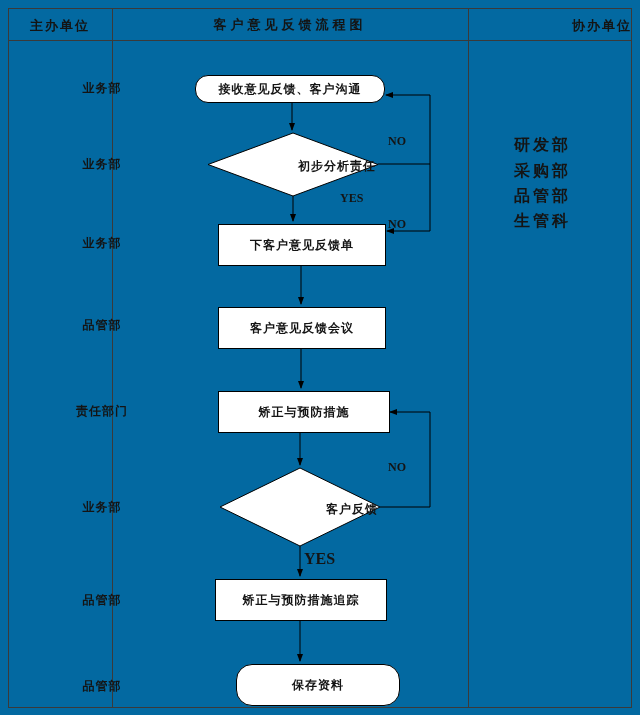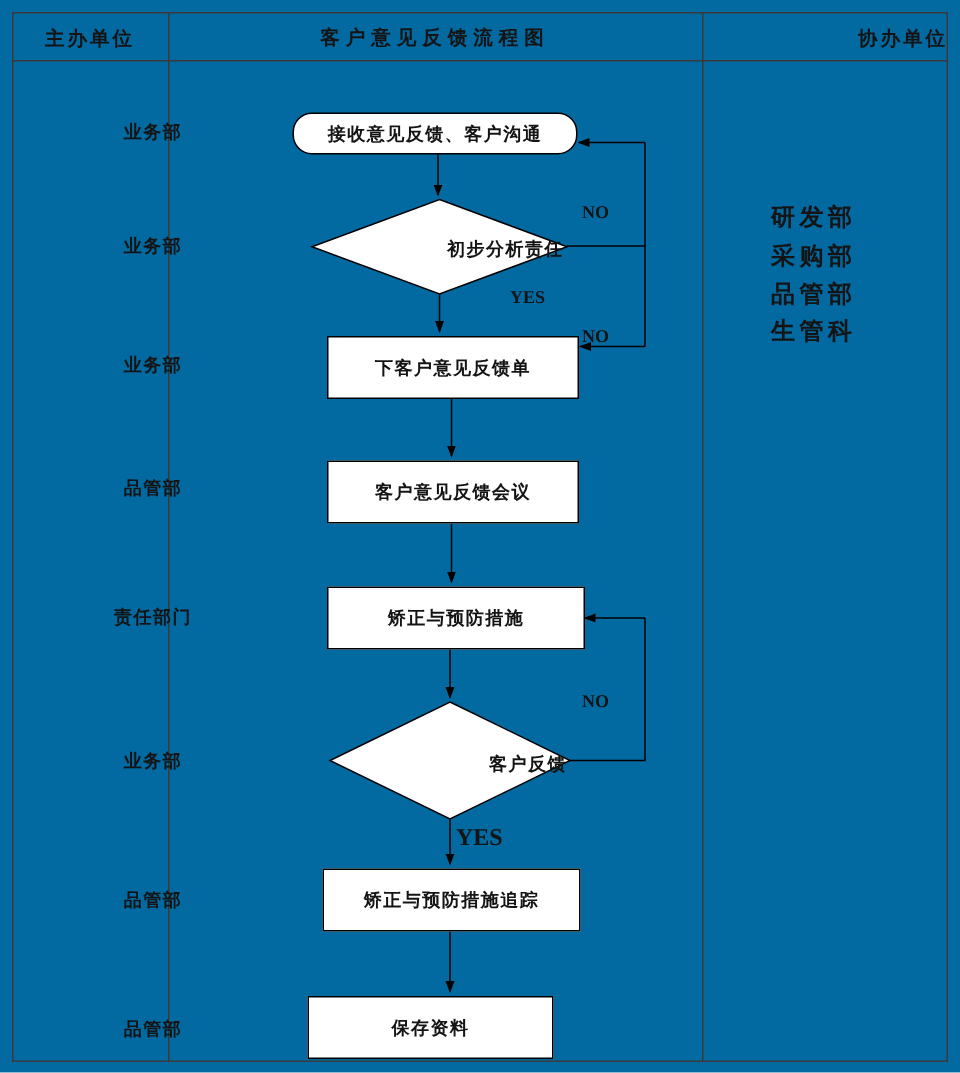--- a/index.html
+++ b/index.html
@@ -81,21 +81,21 @@
     <polygon points="300,468 380,507 300,546 220,507" fill="#ffffff" stroke="#000" stroke-width="1"></polygon>
   </svg>
 
   <div class="node stadium" style="left:195px;top:75px;width:188px;height:26px;">接收意见反馈、客户沟通</div>
   <div class="dlabel" style="left:210px;top:158px;width:166px;">初步分析责任</div>
   <div class="node" style="left:218px;top:224px;width:166px;height:40px;">下客户意见反馈单</div>
   <div class="node" style="left:218px;top:307px;width:166px;height:40px;">客户意见反馈会议</div>
   <div class="node" style="left:218px;top:391px;width:170px;height:40px;">矫正与预防措施</div>
   <div class="dlabel" style="left:222px;top:501px;width:156px;">客户反馈</div>
   <div class="node" style="left:215px;top:579px;width:170px;height:40px;">矫正与预防措施追踪</div>
-  <div class="node" style="left:205px;top:664px;width:162px;height:40px;">保存资料</div>
+  <div class="node" style="left:236px;top:664px;width:162px;height:40px;border-radius:16px;">保存资料</div>
 
   <div class="branch" style="left:388px;top:134px;">NO</div>
   <div class="branch" style="left:340px;top:191px;">YES</div>
   <div class="branch" style="left:388px;top:217px;">NO</div>
   <div class="branch" style="left:388px;top:460px;">NO</div>
   <div class="branch branch-big" style="left:304px;top:550px;">YES</div>
 
 </div>
 
 </body></html>

